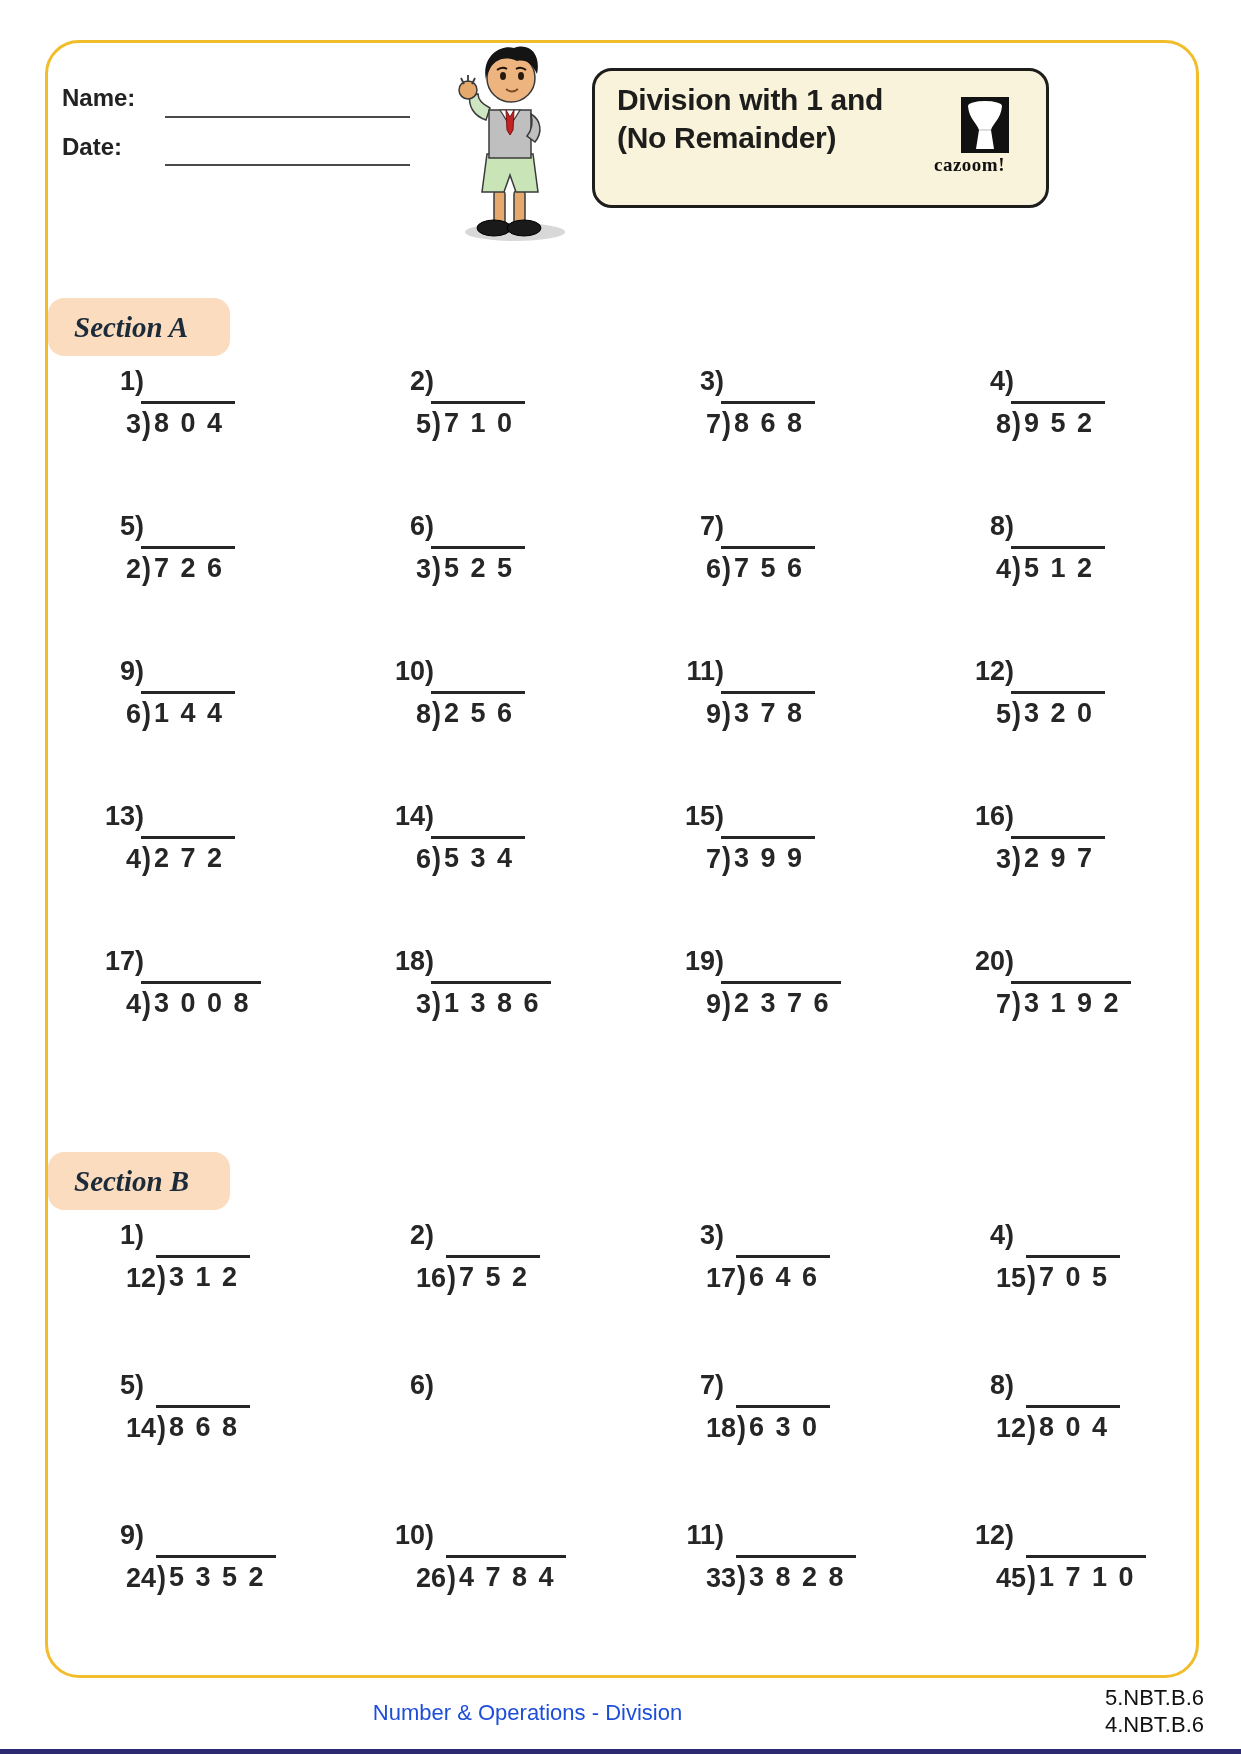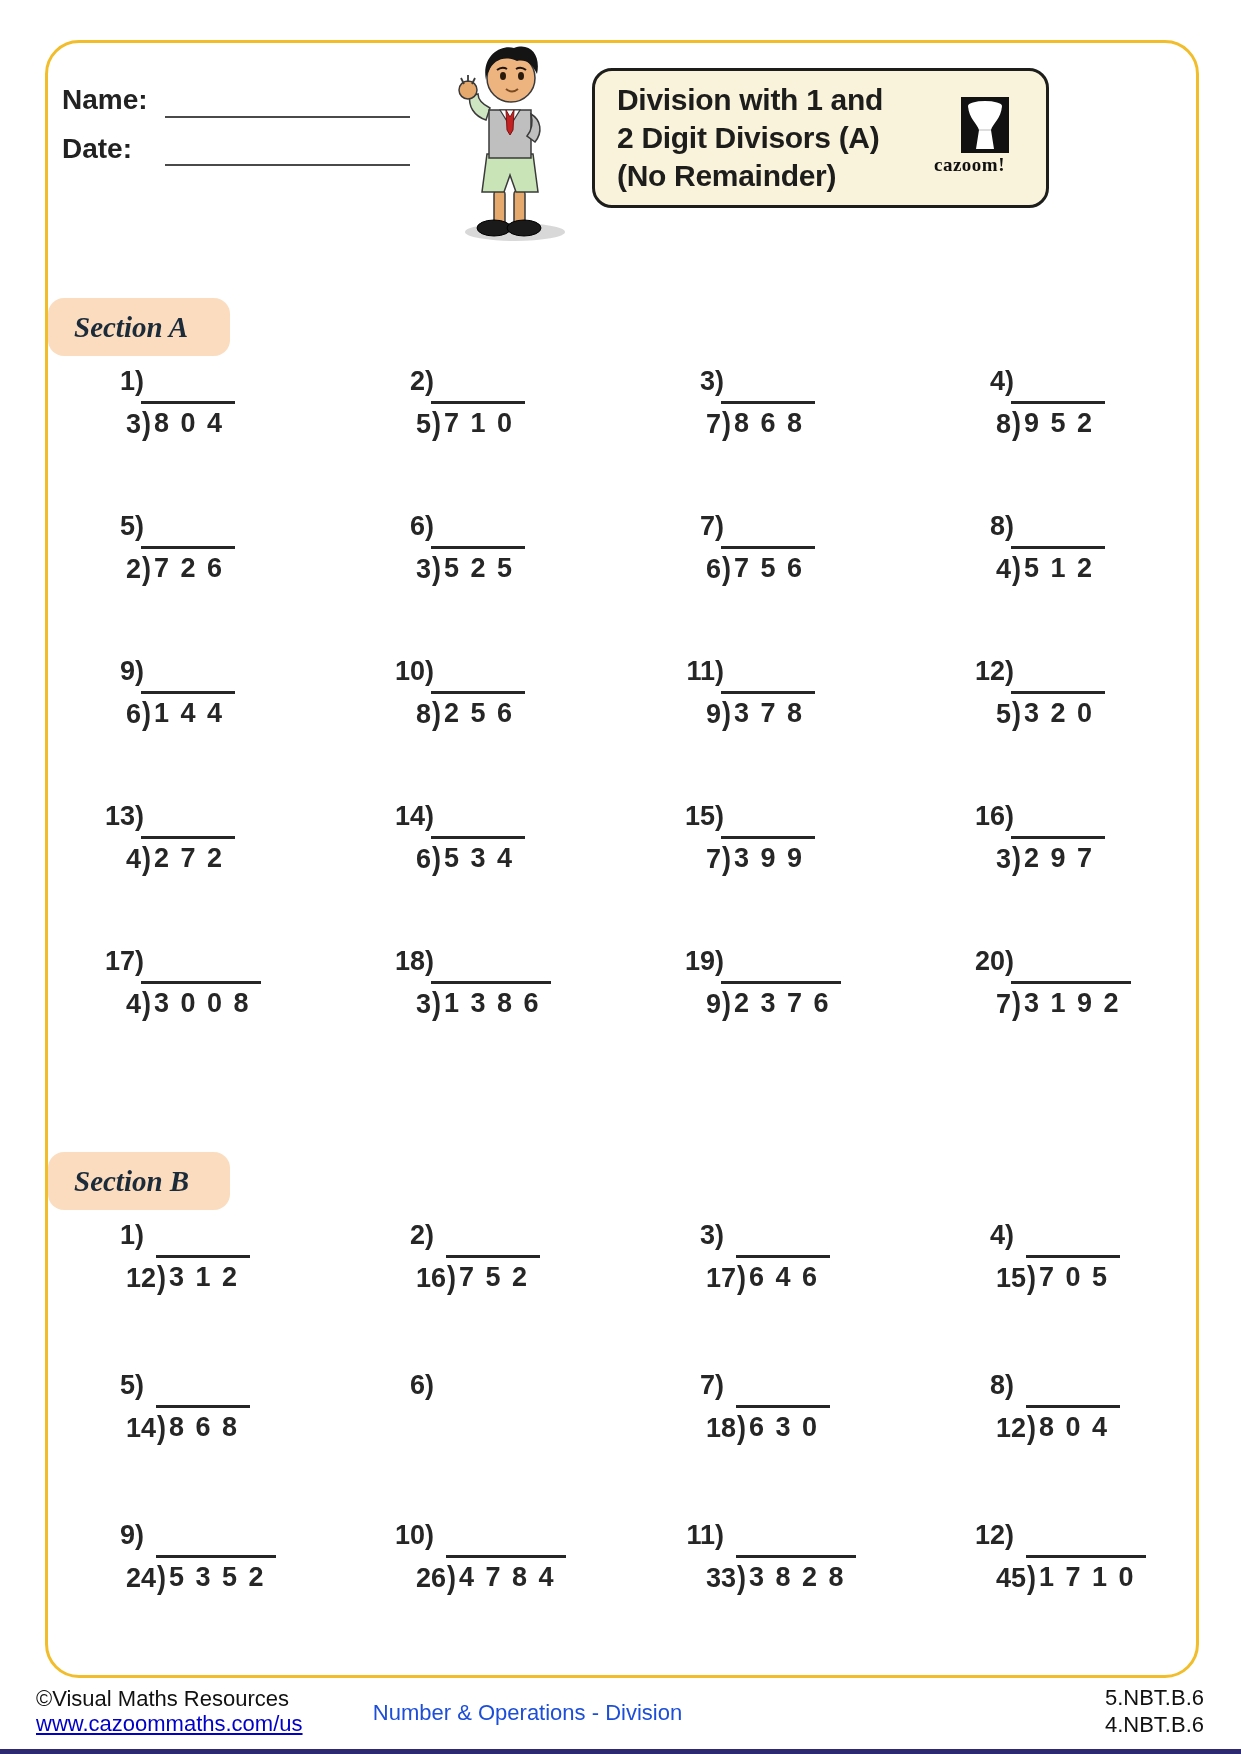--- a/index.html
+++ b/index.html
@@ -7,21 +7,21 @@
     position:relative; width:1241px; height:1754px; background:#ffffff;
     overflow:hidden; font-family:"Liberation Sans", sans-serif; color:#231f20;
   }
   .abs{position:absolute;}
   
   #frame{
     left:45px; top:40px; width:1148px; height:1632px;
     border:3px solid #F2BD2B; border-radius:34px;
   }
   
-  .hd-label{font-size:28px; font-weight:bold; color:#222;}
+  .hd-label{font-size:24px; font-weight:bold; color:#222;}
   #name-label{left:62px; top:84px;}
   #date-label{left:62px; top:133px;}
   .write-line{border-bottom:2px solid #4a4a4a; height:0;}
   #name-line{left:165px; top:116px; width:245px;}
   #date-line{left:165px; top:164px; width:245px;}
   #mascot{left:436px; top:44px; width:142px; height:200px;}
   #title-box{
     left:592px; top:68px; width:457px; height:140px;
     background:#FAF3DC; border:3px solid #1d1d1b; border-radius:20px;
     box-sizing:border-box;
@@ -90,21 +90,20 @@
     <ellipse cx="66" cy="32" rx="3" ry="4" fill="#2a1a0c"></ellipse>
     <ellipse cx="84" cy="32" rx="3" ry="4" fill="#2a1a0c"></ellipse>
     <path d="M60,26 q5,-4 10,-1 M79,25 q5,-3 10,1" stroke="#1c1209" stroke-width="2" fill="none"></path>
     <path d="M69,45 q6,5 12,0" stroke="#7a4a20" stroke-width="2" fill="none"></path>
     <path d="M49,36 C44,12 64,0 77,4 C94,-2 104,12 100,30 C95,19 88,15 80,17 C68,11 56,16 52,27 C50,30 49,33 49,36 z" fill="#141414"></path>
   </svg>
 
   <div id="title-box" class="abs">
     <div id="title-lines">
       <div>Division with 1 and</div>
-      <div>2 Digit Divisors (A)</div>
       <div>(No Remainder)</div>
     </div>
     <div id="logo">
       <svg width="48" height="56" viewBox="0 0 48 56">
         <rect x="0" y="0" width="48" height="56" fill="#111"></rect>
         <ellipse cx="24" cy="9" rx="17" ry="5" fill="#fff"></ellipse>
         <path d="M7,9 C8,22 16,26 18,33 L15,52 L33,52 L30,33 C32,26 40,22 41,9 C36,13 12,13 7,9 z" fill="#fff"></path>
         <path d="M18,33 h12" stroke="#bbb" stroke-width="1"></path>
       </svg>
       <div id="logo-text">cazoom!</div>
@@ -336,24 +335,20 @@
   </div>
       <div class="problem">
     <div class="p-num">12)</div>
     <div class="p-expr">
       <span class="p-divisor">45</span>
           <span class="p-rad"><span class="p-paren">)</span><span class="p-digits">1 7 1 0</span></span>
     </div>
   </div>
     </div>
 
-  <div id="f-left" class="abs">
-    <div>©Visual Maths Resources</div>
-    <div id="f-link">www.cazoommaths.com/us</div>
-  </div>
   <div id="f-center" class="abs">Number &amp; Operations - Division</div>
   <div id="f-right" class="abs">
     <div>5.NBT.B.6</div>
     <div>4.NBT.B.6</div>
   </div>
   <div id="bottom-rule" class="abs"></div>
 
 </div>
 
 </body></html>

